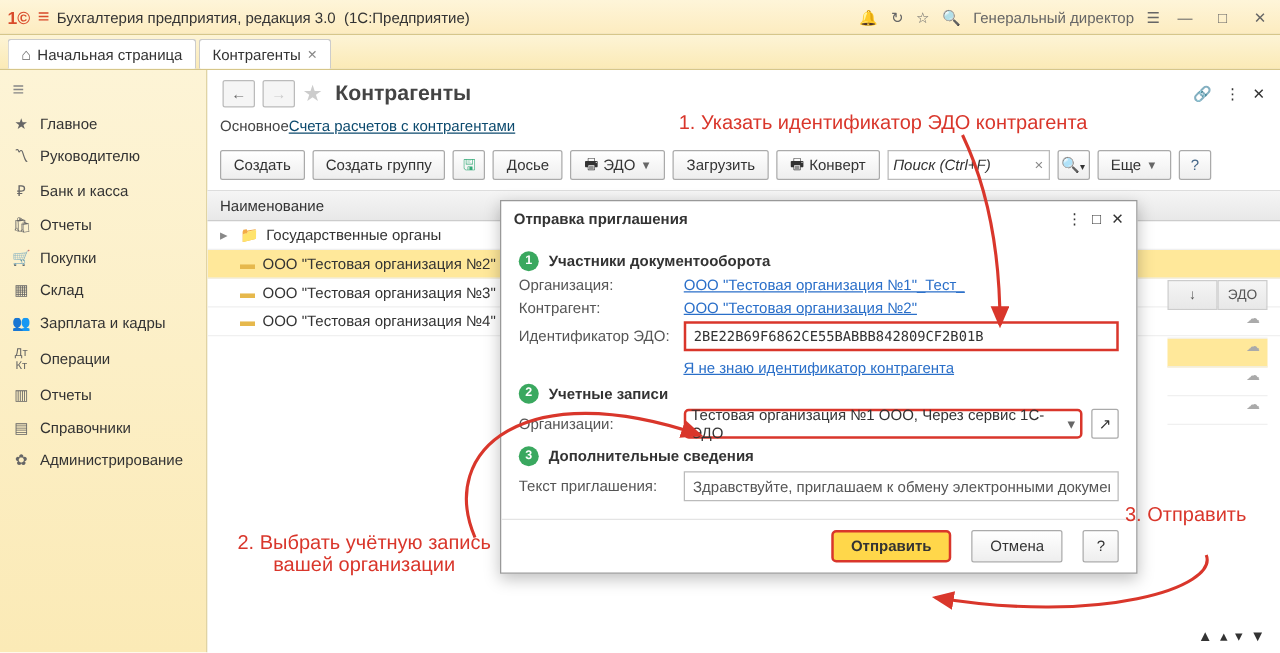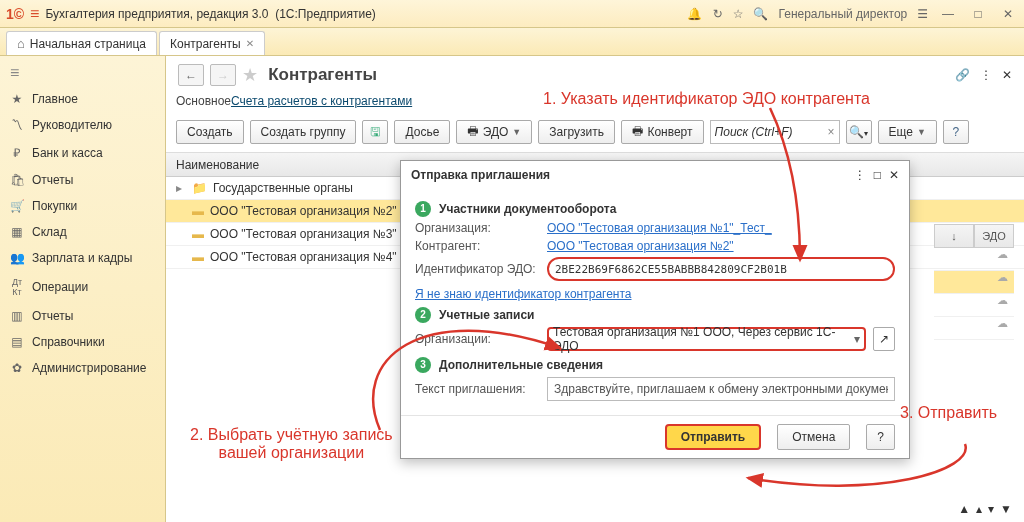--- a/index.html
+++ b/index.html
@@ -44,25 +44,25 @@
 .row.sel{background:#ffe89a}
 .dialog{position:absolute;left:400px;top:160px;width:510px;background:#fff;border:1px solid #999;box-shadow:0 4px 12px rgba(0,0,0,.25)}
 .dlg-title{height:28px;display:flex;align-items:center;padding:0 10px;font-size:14px;font-weight:bold;color:#333}
 .dlg-title .dlg-ctrl{margin-left:auto;display:flex;gap:8px;color:#777;font-weight:normal}
 .dlg-body{padding:6px 14px 10px}
 .step{display:flex;align-items:center;gap:8px;margin:6px 0 4px;font-weight:bold;color:#444}
 .circle{width:16px;height:16px;border-radius:50%;background:#3aa85f;color:#fff;font-size:10px;text-align:center;line-height:16px}
 .fld{display:flex;align-items:center;margin:4px 0;gap:4px}
 .fld label{width:128px;color:#555}
 .lnk{color:#2a6fc9;text-decoration:underline}
-.id-input{flex:1;height:24px;border:2px solid #d9362b;border-radius:12px;padding:0 6px;font-family:monospace;font-size:11px}
+.id-input{flex:1;height:24px;border:2px solid #d9362b;border-radius:0;padding:0 6px;font-family:monospace;font-size:11px}
 .sel-input{flex:1;height:24px;border:2px solid #d9362b;border-radius:4px;display:flex;align-items:center;padding:0 4px}
 .sel-input .caret{margin-left:auto;color:#666}
 .sel-side{width:22px;height:24px;border:1px solid #aaa;border-radius:2px;text-align:center;line-height:22px;margin-left:3px}
-.noid{text-align:left;margin:6px 0}
+.noid{text-align:center;margin:6px 0}
 .txt-input{flex:1;height:24px;border:1px solid #bbb;padding:0 6px;color:#555}
 .dlg-foot{display:flex;gap:16px;padding:8px 14px;border-top:1px solid #e4e4e4;justify-content:flex-end}
 .btn-send{height:26px;padding:0 14px;background:#ffd74a;border:2px solid #d9362b;border-radius:4px;font-weight:bold}
 .btn-plain{height:26px;padding:0 14px;border:1px solid #aaa;background:linear-gradient(#fff,#eee);border-radius:2px}
 .callout{position:absolute;color:#d9362b;font-size:16px;font-weight:normal;pointer-events:none}
 .footer-icons{position:absolute;right:12px;bottom:6px;display:flex;gap:6px;color:#888}
 .rightcol{position:absolute;right:10px;top:168px;width:80px}
 .rightcol .col-head{display:flex;height:24px}
 .rightcol .ch{flex:1;background:linear-gradient(#f5f5f5,#e8e8e8);border:1px solid #ccc;text-align:center;line-height:22px;font-size:11px;color:#555}
 .rightcol .cell{height:23px;border-bottom:1px solid #f0f0f0;text-align:right;padding-right:6px;color:#aaa;font-size:11px}

